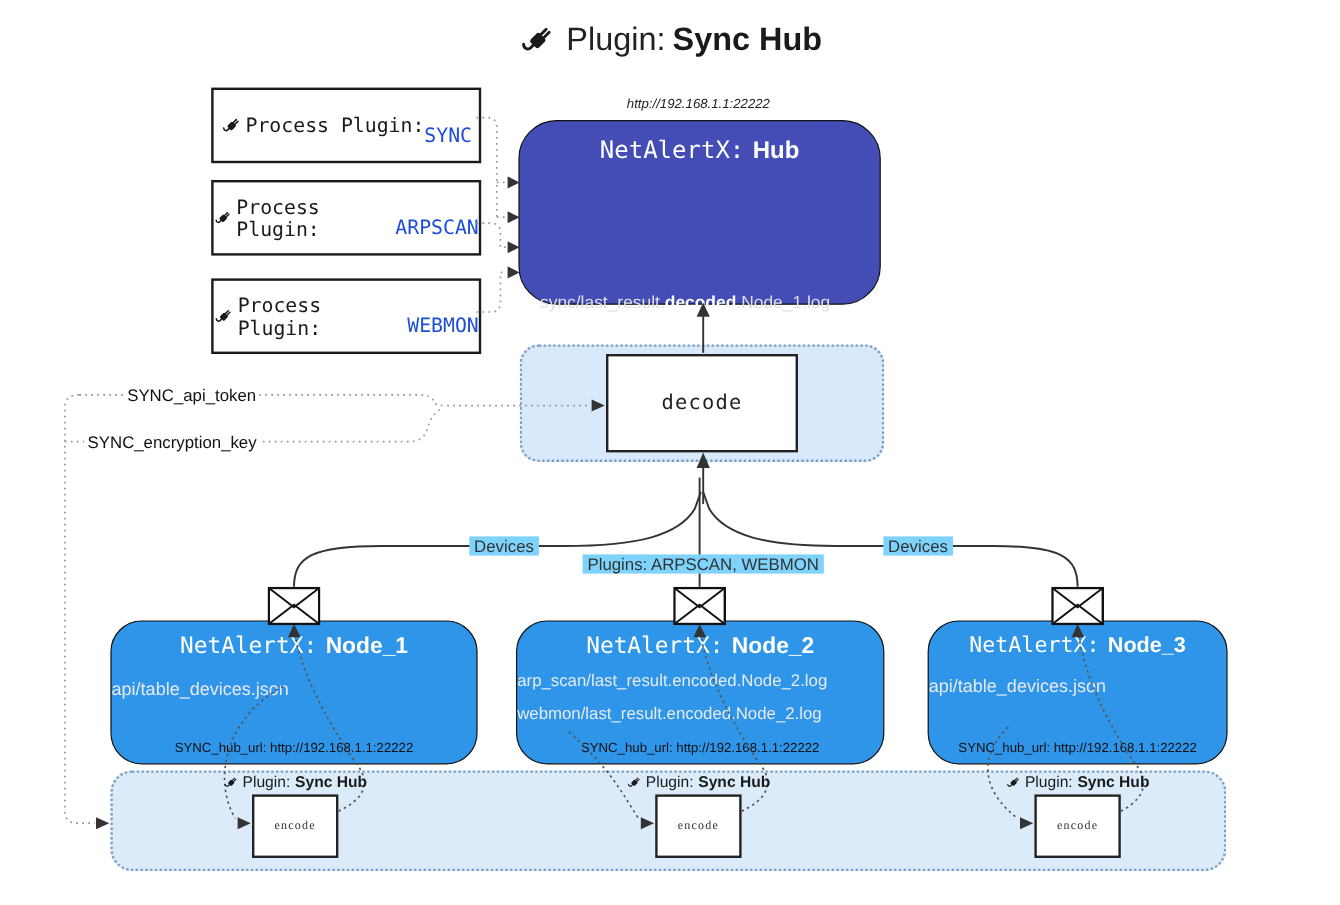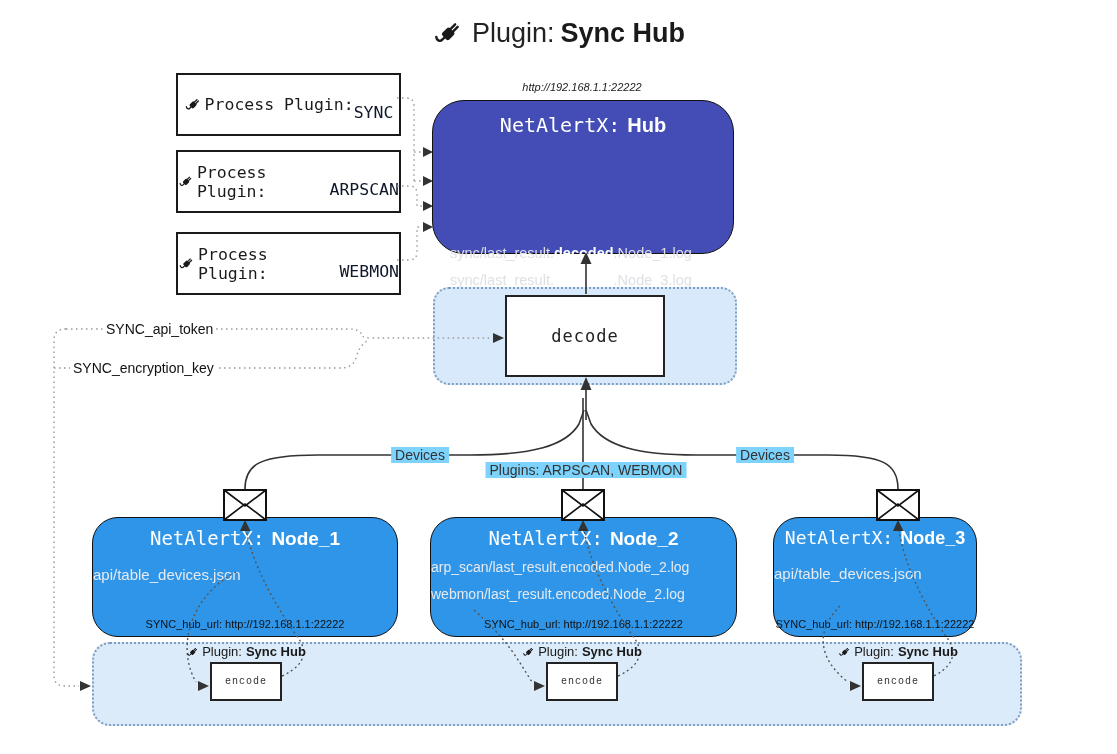--- a/index.html
+++ b/index.html
@@ -27,21 +27,21 @@
   .hub-log{position:absolute;left:4px;right:2px;height:20px;line-height:20px;font-size:14.5px;
            color:#dfdfe6;white-space:nowrap;}
   .hub-log b{color:#fff;font-weight:700;}
   .hub-log.indent{padding-left:13px;}
   .hub-log.flush{padding-left:5px;}
 
   
   .pbox{left:176px;width:221px;height:59px;background:#fff;border:2px solid #1a1a1a;z-index:1;
         display:flex;flex-direction:row;justify-content:center;align-items:center;}
   .pbox-l1{display:flex;align-items:center;font-family:"DejaVu Sans Mono",monospace;font-size:16.5px;color:#1a1a1a;}
-  .pbox-l2{font-family:"DejaVu Sans Mono",monospace;font-size:16.5px;color:#0f172a;margin-top:16px;}
+  .pbox-l2{font-family:"DejaVu Sans Mono",monospace;font-size:16.5px;color:#1d4ed8;margin-top:16px;}
 
   
   .cfg-label{font-size:14px;color:#111;background:#fff;padding:0 3px;z-index:4;white-space:nowrap;}
 
   
   .decode-wrap{left:433px;top:287px;width:304px;height:98px;background:#d8e9fb;
                border:2px dotted #7d9ec0;border-radius:16px;box-sizing:border-box;z-index:1;}
   .decode-box{left:505px;top:295px;width:160px;height:82px;background:#fff;border:2px solid #222;
               box-sizing:border-box;z-index:2;display:flex;align-items:center;justify-content:center;
               font-family:"DejaVu Sans Mono",monospace;font-size:17px;color:#222;letter-spacing:1px;}
@@ -60,23 +60,23 @@
   .node-file{text-align:left;color:#e6eaf0;font-size:15px;line-height:27px;white-space:nowrap;}
   .node-file.tight{font-size:14px;}
   .node-huburl{position:absolute;bottom:6px;left:0;right:0;text-align:center;font-size:11px;color:#111;}
 
   
   .envelope{z-index:4;}
 
   
   .band{left:92px;top:642px;width:930px;height:84px;background:#dcebfa;border:2px dotted #7d9ec0;
         border-radius:18px;box-sizing:border-box;z-index:1;}
-  .encode-box{top:662px;width:72px;height:39px;background:#fff;border:2px solid #222;box-sizing:border-box;
+  .encode-box{top:662px;width:72px;height:53px;background:#fff;border:2px solid #222;box-sizing:border-box;
               z-index:4;display:flex;align-items:center;justify-content:center;
-              font-family:Liberation Mono, monospace;font-size:10px;color:#333;letter-spacing:1px;}
+              font-family:Liberation Serif, serif;font-size:10px;color:#333;letter-spacing:1px;}
   .encode-label{top:644px;width:150px;text-align:center;font-size:13px;color:#1a1a1a;z-index:4;
                 display:flex;align-items:center;justify-content:center;white-space:nowrap;}
   .encode-label b{font-weight:700;margin-left:4px;}
 
   .overlay{position:absolute;left:0;top:0;z-index:3;pointer-events:none;}
   .defs-hidden{position:absolute;width:0;height:0;overflow:hidden;}
 </style>
 </head>
 <body>
 
@@ -108,23 +108,20 @@
   </div>
 
   <div class="abs hub-url">http://192.168.1.1:22222</div>
   <div class="abs hub">
     <div class="hub-title">
       <span class="mono">NetAlertX:</span><b>Hub</b>
     </div>
     <div class="hub-log indent" style="top:142px">
       <span>sync/last_result.</span><b>decoded</b><span>.Node_1.log</span>
     </div>
-    <div class="hub-log indent" style="top:169px">
-      <span>sync/last_result.</span><b>decoded</b><span>.Node_3.log</span>
-    </div>
     <div class="hub-log flush" style="top:196px">
       <span>arp_scan/last_result.</span><b>decoded</b><span>.Node_2.log</span>
     </div>
     <div class="hub-log flush" style="top:217px">
       <span>webmon/last_result.</span><b>decoded</b><span>.Node_2.log</span>
     </div>
   </div>
 
   <div class="abs pbox" style="top:73px">
     <div class="pbox-l1">
@@ -176,21 +173,21 @@
   <div class="abs node" style="left:430px;width:307px">
     <div class="node-title">
       <span class="mono">NetAlertX:</span><b>Node_2</b>
     </div>
     <div class="node-files" style="margin-top:4px">
       <div class="node-file tight">arp_scan/last_result.encoded.Node_2.log</div>
       <div class="node-file tight">webmon/last_result.encoded.Node_2.log</div>
     </div>
     <div class="node-huburl">SYNC_hub_url: http://192.168.1.1:22222</div>
   </div>
-  <div class="abs node" style="left:773px;width:204px">
+  <div class="abs node" style="left:773px;width:250px">
     <div class="node-title small">
       <span class="mono">NetAlertX:</span><b>Node_3</b>
     </div>
     <div class="node-files">
       <div class="node-file">api/table_devices.json</div>
     </div>
     <div class="node-huburl">SYNC_hub_url: http://192.168.1.1:22222</div>
   </div>
 
   <svg class="abs envelope" style="left:223px;top:489px" width="44" height="32">

